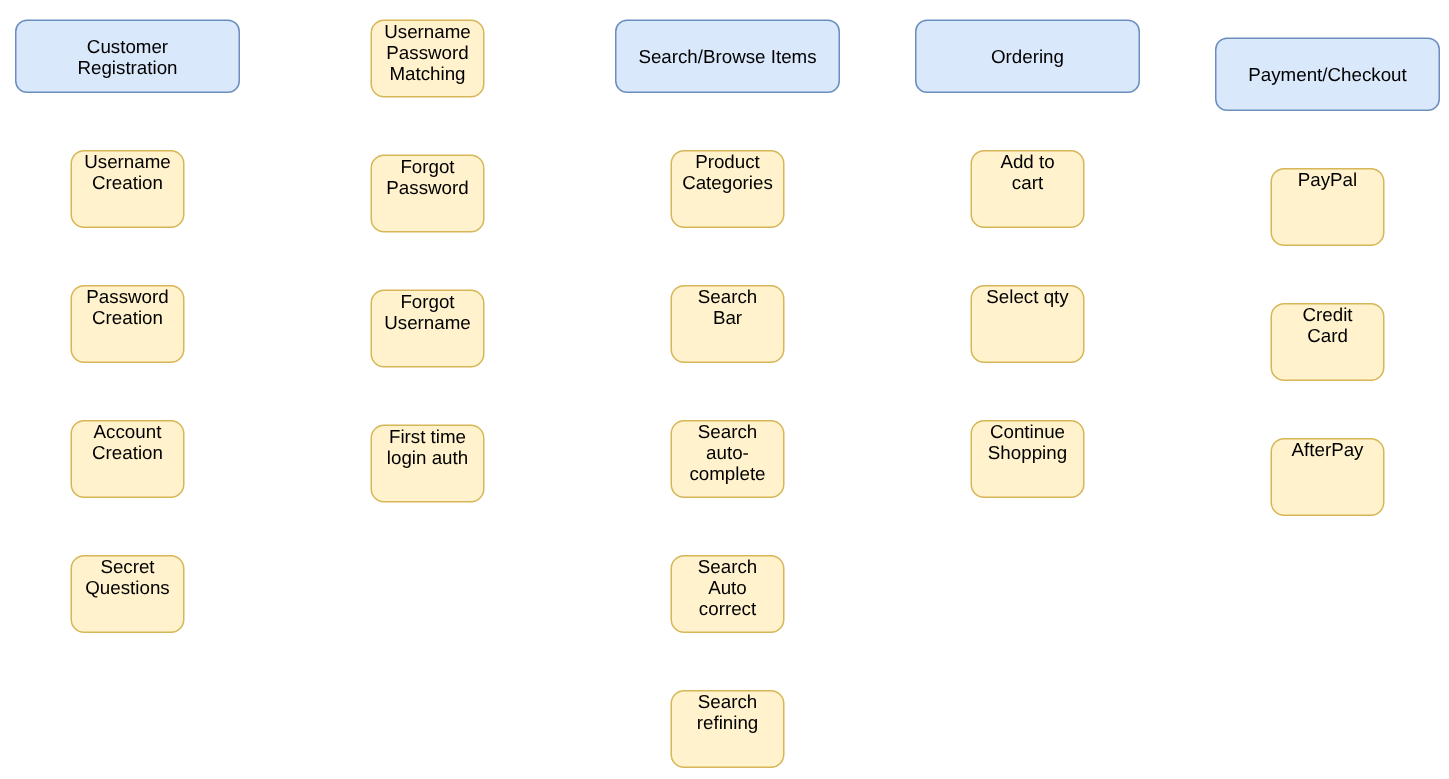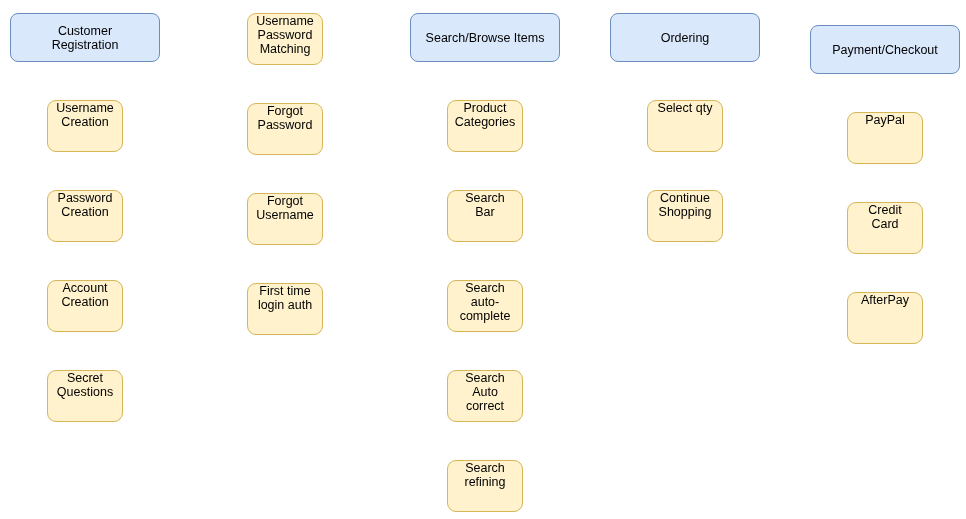--- a/index.html
+++ b/index.html
@@ -125,20 +125,24 @@
       <div class="item-box">
         <span class="box-label">Search
 refining</span>
       </div>
     </div>
     <div class="column" style="left: 610px;">
       <div class="header-box">
         <span class="box-label">Ordering</span>
       </div>
       <div class="item-box">
+        <span class="box-label">Add to
+cart</span>
+      </div>
+      <div class="item-box">
         <span class="box-label">Select qty</span>
       </div>
       <div class="item-box">
         <span class="box-label">Continue
 Shopping</span>
       </div>
     </div>
     <div class="column" style="left: 810px; margin-top: 12px;">
       <div class="header-box">
         <span class="box-label">Payment/Checkout</span>

